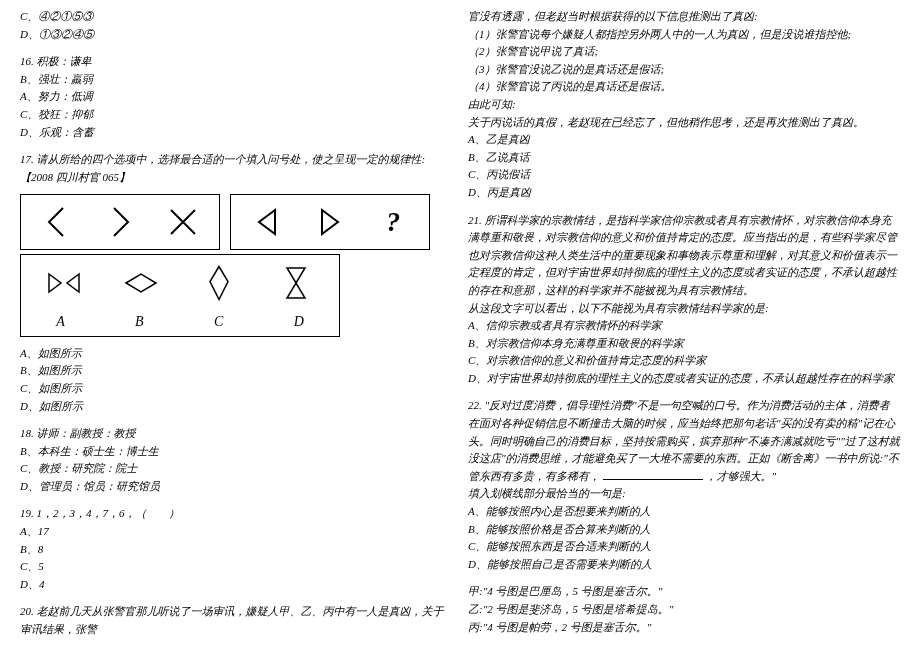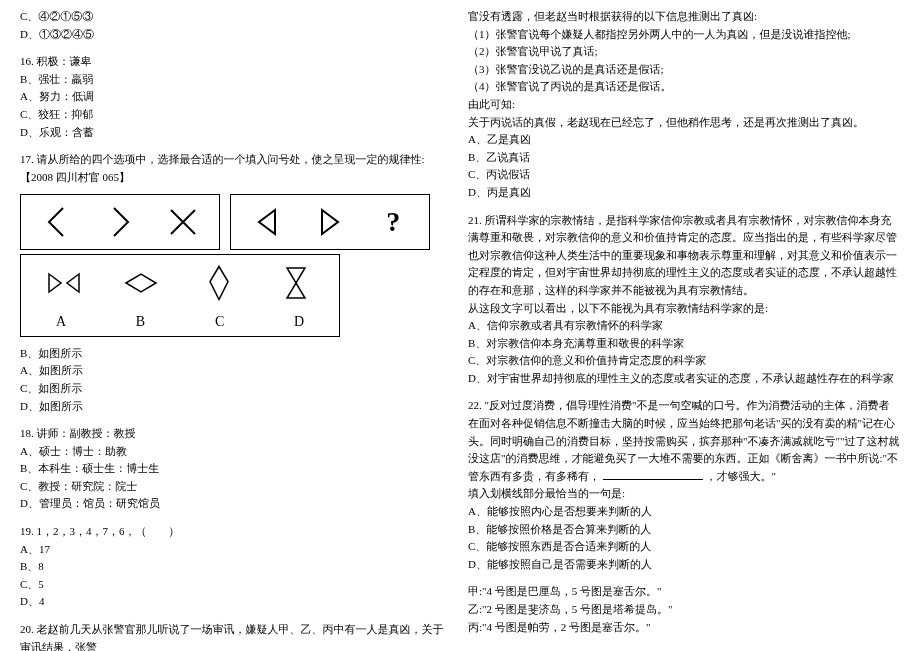--- a/index.html
+++ b/index.html
@@ -9,21 +9,21 @@
       line-height: 1.6;
       color: #000;
       background: #fff;
       width: 920px;
       height: 651px;
       display: flex;
       padding: 8px 12px;
     }
     .col { flex: 1; padding: 0 8px; }
     .col-left { border-right: none; }
-    .block { margin-bottom: 10px; }
+    .block { margin-bottom: 10px; font-style: italic; }
     .opt { display: block; }
     .figure { margin: 8px 0; }
     .fig-row { display: flex; gap: 10px; margin-bottom: 4px; }
     .fig-box {
       border: 1.5px solid #000;
       display: flex;
       align-items: center;
       justify-content: space-around;
       padding: 6px 4px;
     }
@@ -114,29 +114,28 @@
         </div>
         <div class="fig-labels">
           <span>A</span>
           <span>B</span>
           <span>C</span>
           <span>D</span>
         </div>
       </div>
     </div>
 
+    <span class="opt">A、如图所示</span>
     <span class="opt">B、如图所示</span>
-    <span class="opt">A、如图所示</span>
     <span class="opt">C、如图所示</span>
     <span class="opt">D、如图所示</span>
   </div>
 
   <div class="block">
     <div>18. 讲师：副教授：教授</div>
-    <span class="opt">A、硕士：博士：助教</span>
     <span class="opt">B、本科生：硕士生：博士生</span>
     <span class="opt">C、教授：研究院：院士</span>
     <span class="opt">D、管理员：馆员：研究馆员</span>
   </div>
 
   <div class="block">
     <div>19. 1，2，3，4，7，6，（　　）</div>
     <span class="opt">A、17</span>
     <span class="opt">B、8</span>
     <span class="opt">C、5</span>

